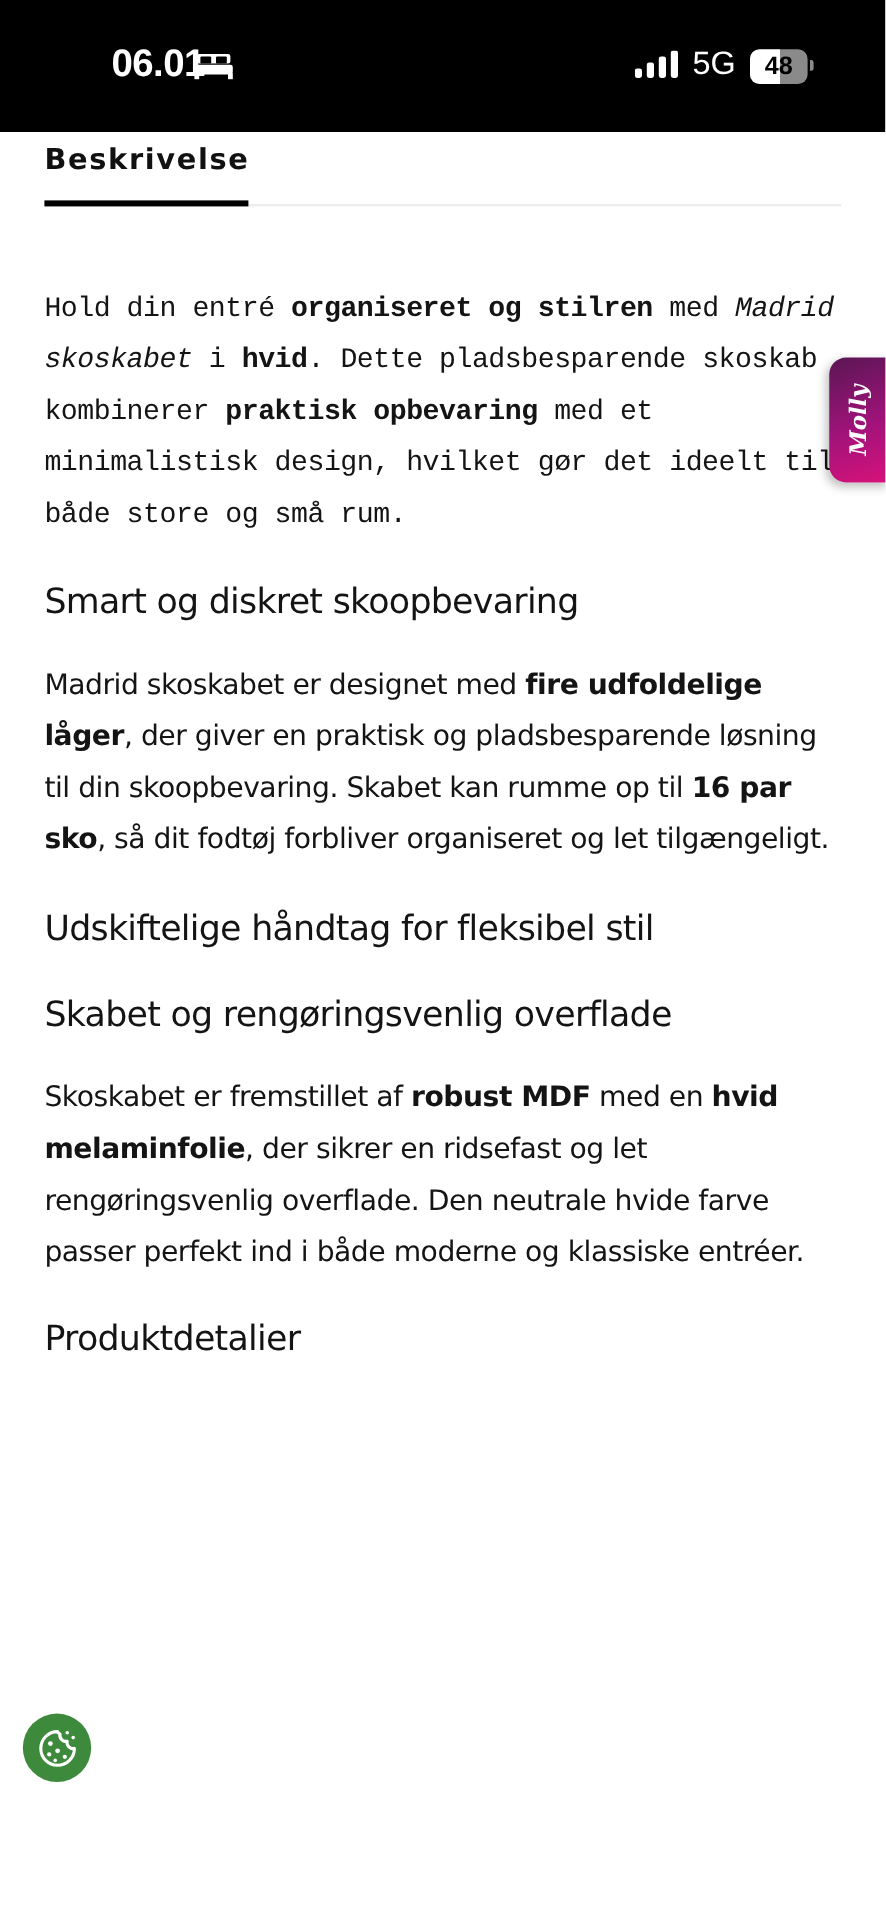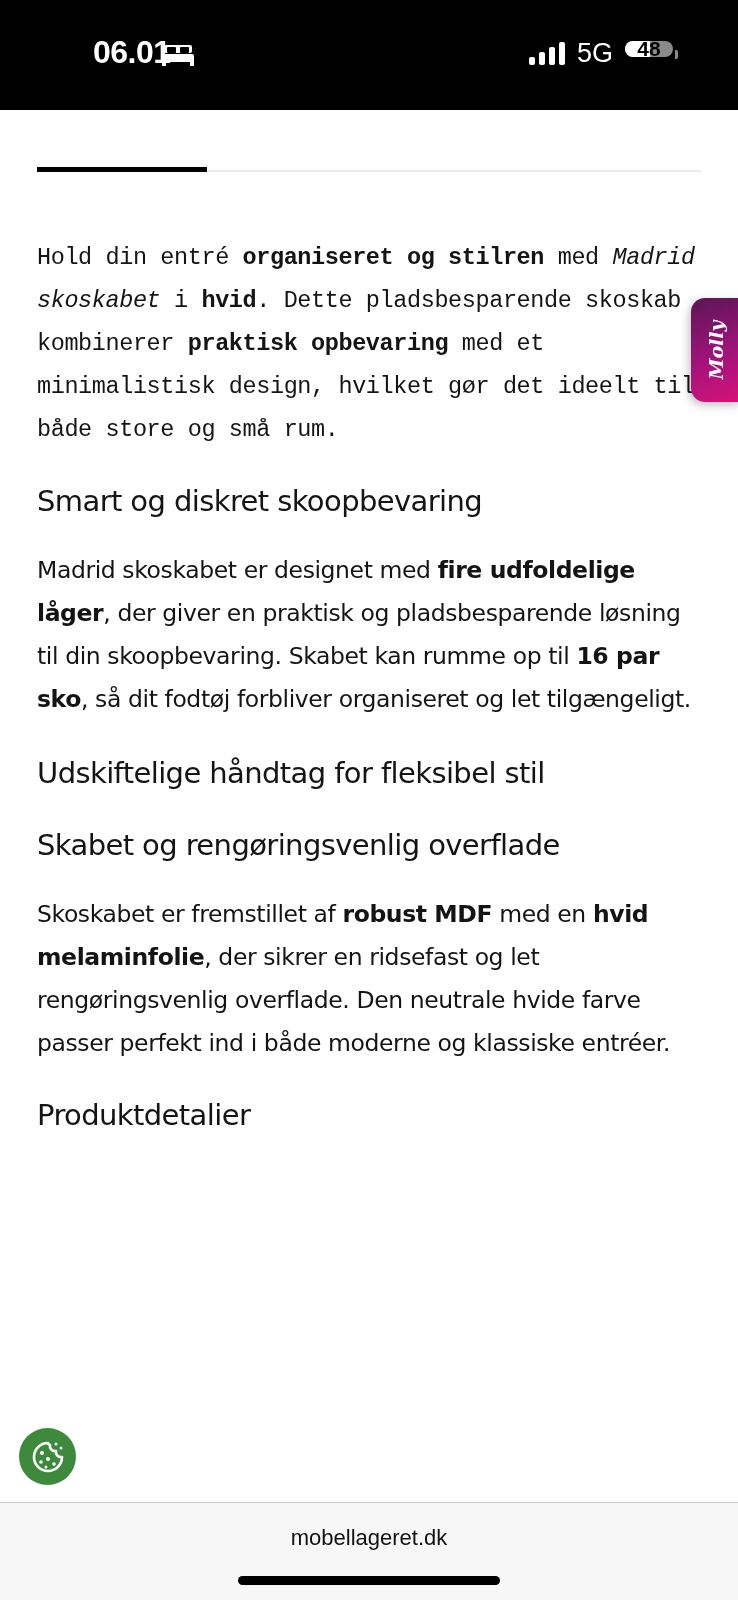--- a/index.html
+++ b/index.html
@@ -21,21 +21,21 @@
       font-family: "Liberation Sans", sans-serif;
       font-size: 32px; font-weight: 600; letter-spacing: -0.5px; margin-left: 22px;
     }
     .bed-icon { position: absolute; left: 161px; top: 43px; width: 34px; height: 24px; }
     .signal-icon { position: absolute; left: 529px; top: 42px; width: 36px; height: 24px; }
     .net-label {
       position: absolute; left: 577px; top: 38px;
       font-size: 27px; font-weight: 500; font-family: "Liberation Sans", sans-serif;
     }
     .battery {
-      position: absolute; left: 625px; top: 41px; width: 48px; height: 16px;
+      position: absolute; left: 625px; top: 41px; width: 48px; height: 29px;
       border-radius: 8px; overflow: hidden; background: #8a8a8a;
     }
     .battery-fill { position: absolute; left: 0; top: 0; height: 100%; width: 52%; background: #ffffff; }
     .battery-text {
       position: absolute; left: 0; top: 0; width: 100%; height: 100%;
       display: flex; align-items: center; justify-content: center;
       font-size: 21px; font-weight: 700; color: #000; font-family: "Liberation Sans", sans-serif;
     }
     .battery-nub { position: absolute; left: 675px; top: 50px; width: 3px; height: 9px; background: #8a8a8a; border-radius: 0 2px 2px 0; }
 
@@ -131,20 +131,21 @@
     </svg>
     <span class="net-label">5G</span>
     <div class="battery">
       <div class="battery-fill"></div>
       <div class="battery-text">48</div>
     </div>
     <div class="battery-nub"></div>
   </div>
 
   <div class="tab-header">
+    <span class="tab-label">Beskrivelse</span>
     <div class="tab-separator"></div>
     <div class="tab-underline"></div>
   </div>
 
   <div class="content">
     <p class="para" id="p0"><span>Hold din entré </span><b>organiseret og stilren</b><span> med </span><i>Madrid skoskabet</i><span> i </span><b>hvid</b><span>. Dette pladsbesparende skoskab kombinerer </span><b>praktisk opbevaring</b><span> med et minimalistisk design, hvilket gør det ideelt til både store og små rum.</span></p>
 
     <h2 class="section-heading" id="h1">Smart og diskret skoopbevaring</h2>
     <p class="para" id="p1"><span>Madrid skoskabet er designet med </span><b>fire udfoldelige låger</b><span>, der giver en praktisk og pladsbesparende løsning til din skoopbevaring. Skabet kan rumme op til </span><b>16 par sko</b><span>, så dit fodtøj forbliver organiseret og let tilgængeligt.</span></p>
 
@@ -166,18 +167,14 @@
       <circle cx="12" cy="14" r="2" fill="#fff"></circle>
       <circle cx="18" cy="20" r="2" fill="#fff"></circle>
       <circle cx="11" cy="23" r="1.8" fill="#fff"></circle>
       <circle cx="24" cy="25" r="1.8" fill="#fff"></circle>
       <circle cx="16" cy="28" r="1.5" fill="#fff"></circle>
       <circle cx="26" cy="5" r="1.5" fill="#fff"></circle>
       <circle cx="31" cy="9" r="1.5" fill="#fff"></circle>
     </svg>
   </div>
 
-  <div class="bottom-bar">
-    <div class="url-label">mobellageret.dk</div>
-    <div class="home-indicator"></div>
-  </div>
 
 </div>
 
 </body></html>

